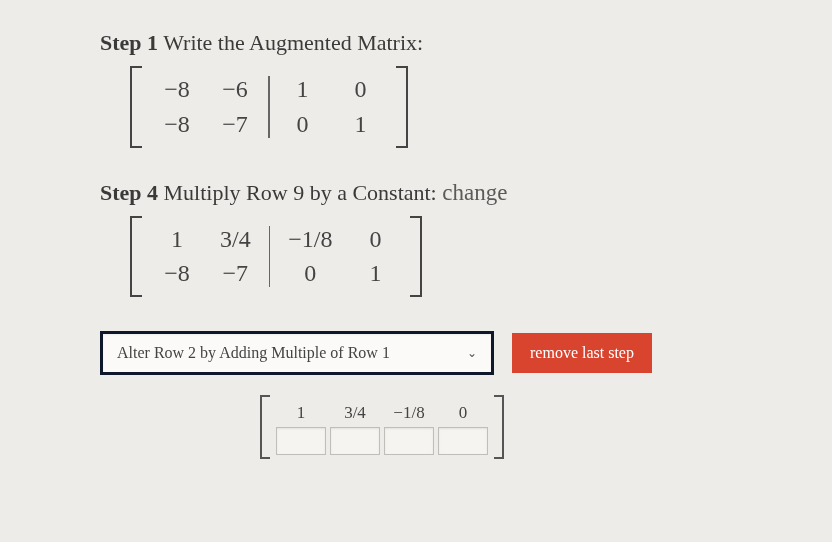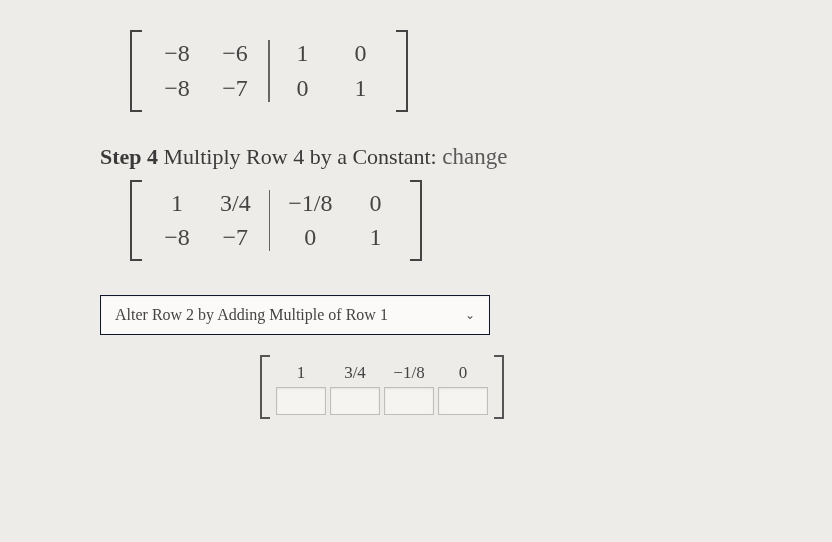--- a/index.html
+++ b/index.html
@@ -81,21 +81,21 @@
   }
   .controls-row {
     display: flex;
     align-items: center;
     gap: 18px;
     margin-bottom: 20px;
     margin-top: 30px;
   }
   .dropdown {
     background: #fbfaf8;
-    border: 1px solid #0f172a;
+    border: 3px solid #0f172a;
     padding: 10px 14px;
     font-family: Georgia, serif;
     font-size: 16px;
     color: #444;
     width: 360px;
     display: flex;
     justify-content: space-between;
     align-items: center;
     cursor: pointer;
     box-shadow: inset 0 1px 2px rgba(0,0,0,0.05);
@@ -151,20 +151,24 @@
     box-shadow: inset 0 1px 2px rgba(0,0,0,0.08);
   }
 </style>
 </head>
 <body>
 
 
 
 
 <div class="step-block">
+  <div class="step-header">
+    <span class="bold">Step 1</span>
+    <span>Write the Augmented Matrix:</span>
+  </div>
   <div class="matrix">
     <div class="bracket left"></div>
     <div class="matrix-body">
       <div class="mcol">
         <div>−8</div>
         <div>−8</div>
       </div>
       <div class="mcol">
         <div>−6</div>
         <div>−7</div>
@@ -180,21 +184,21 @@
       </div>
     </div>
     <div class="bracket right"></div>
   </div>
 </div>
 
 
 <div class="step-block">
   <div class="step-header">
     <span class="bold">Step 4</span>
-    <span>Multiply Row 4 by a Constant:</span>
+    <span>Multiply Row 9 by a Constant:</span>
     <span class="change-link">change</span>
   </div>
   <div class="matrix">
     <div class="bracket left"></div>
     <div class="matrix-body">
       <div class="mcol">
         <div>1</div>
         <div>−8</div>
       </div>
       <div class="mcol">
@@ -214,20 +218,21 @@
     <div class="bracket right"></div>
   </div>
 </div>
 
 
 <div class="controls-row">
   <div class="dropdown">
     <span>Alter Row 2 by Adding Multiple of Row 1</span>
     <span class="chevron">⌄</span>
   </div>
+  <button class="remove-btn">remove last step</button>
 </div>
 
 
 <div class="input-matrix">
   <div class="bracket left"></div>
   <div class="im-body">
     <div class="im-row">
       <div class="im-cell-static">1</div>
       <div class="im-cell-static">3/4</div>
       <div class="im-cell-static">−1/8</div>

